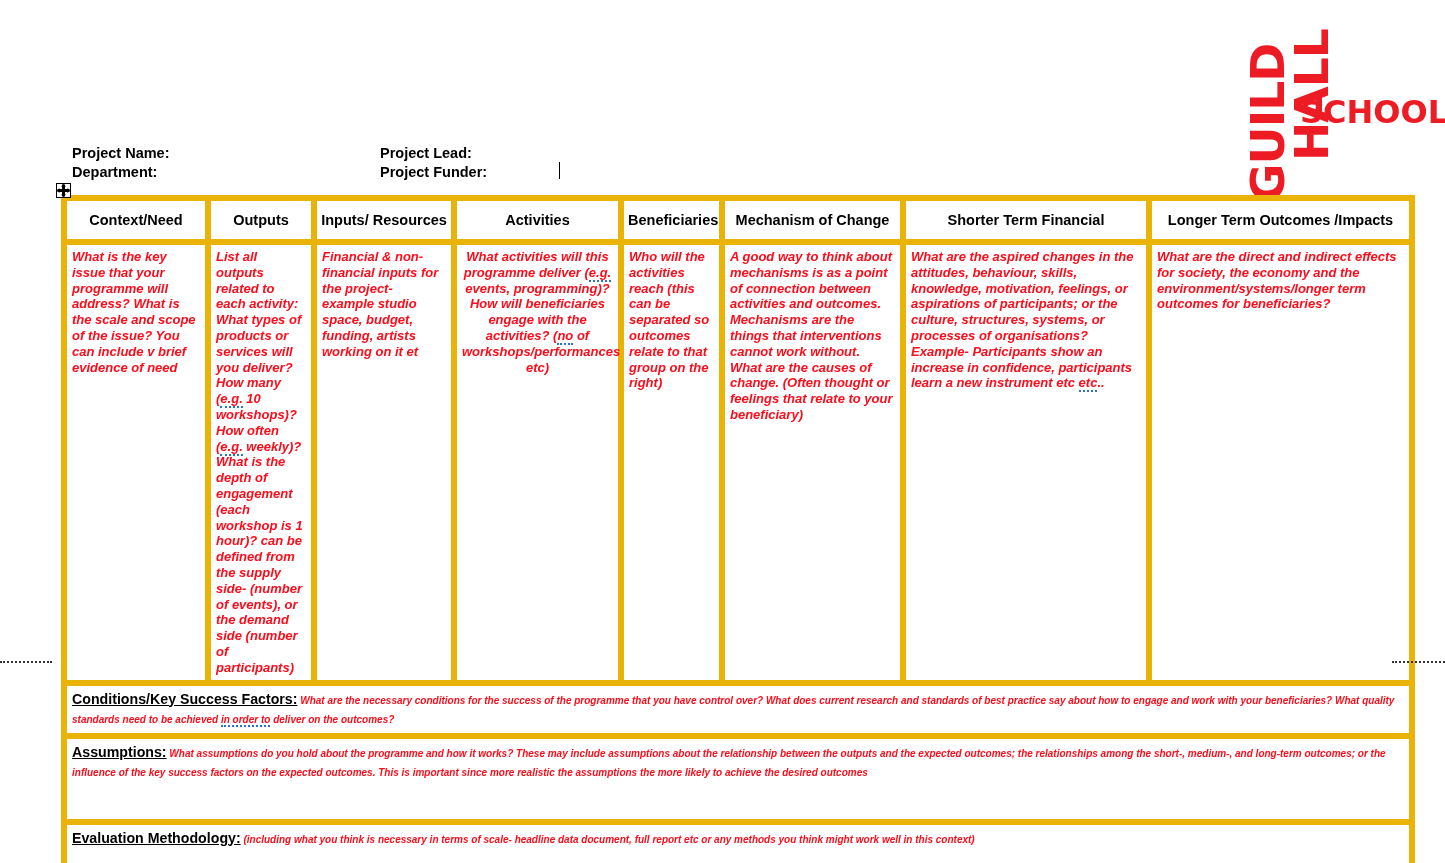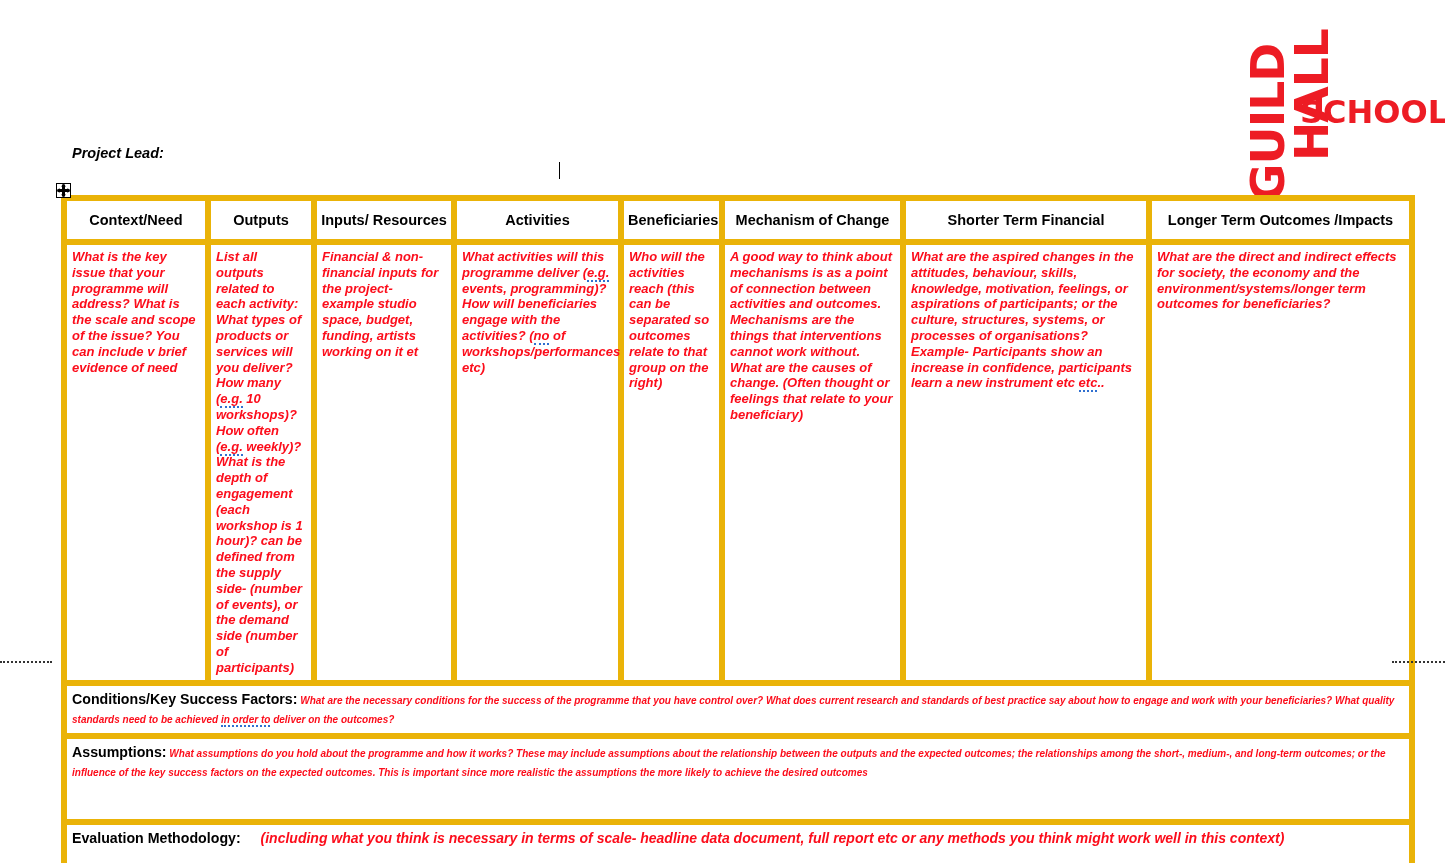--- a/index.html
+++ b/index.html
@@ -56,21 +56,21 @@
     position: absolute;
     top: 144px;
     left: 72px;
     width: 560px;
     font-size: 14.5px;
     font-weight: 700;
     line-height: 19px;
   }
   .fh-row { display: flex; height: 19px; align-items: flex-start; }
   .fh-left { width: 308px; }
-  .fh-right { position: relative; font-style: italic; }
+  .fh-right { position: relative; }
   .caret {
     position: absolute;
     left: 487px;
     top: 18px;
     width: 1px;
     height: 17px;
     background: #000;
   }
 
   
@@ -108,47 +108,48 @@
     vertical-align: middle;
     padding: 2px 4px;
   }
   .cell-body {
     color: #fc0d1b;
     font-style: italic;
     font-weight: 600;
     font-size: 13px;
     line-height: 15.8px;
   }
-  .cell-body.center { }
+  .cell-body.center { text-align: center; }
   .cell-body b { font-weight: 800; font-style: italic; }
   .spell {
     border-bottom: 2px dotted #2f6fd0;
     padding-bottom: 0px;
   }
   .row-body td { height: 348px; }
 
   
   .wide-cell { padding: 6px 6px 6px 5px; }
   .wide-label {
     font-size: 14.2px;
     font-weight: 700;
     color: #000;
     font-style: normal;
+    text-decoration: underline;
   }
   .wide-text {
     color: #fc0d1b;
     font-style: italic;
     font-weight: 600;
     font-size: 10px;
     line-height: 16.5px;
   }
   .row-conditions td { height: 52px; }
   .row-assumptions td { height: 86px; }
   .row-evaluation td { height: 54px; }
-  .eval-text { font-size: 14px; line-height: 15px; margin-left: 16px; }
+  .eval-text { font-size: 10px; line-height: 15px; }
 
   
   .break-marker {
     position: absolute;
     top: 661px;
     height: 2px;
     border-top: 2.5px dotted #333;
   }
   .break-left  { left: 0px;    width: 52px; }
   .break-right { left: 1392px; width: 53px; }
@@ -157,21 +158,26 @@
 <body>
 
 <div class="logo-area">
   <span class="logo-word logo-guild">GUILD</span>
   <span class="logo-word logo-hall">HALL</span>
   <span class="logo-word logo-school">SCHOOL</span>
 </div>
 
 <div class="form-header">
   <div class="fh-row">
+    <span class="fh-left">Project Name:</span>
     <span class="fh-right">Project Lead:</span>
+  </div>
+  <div class="fh-row">
+    <span class="fh-left">Department:</span>
+    <span class="fh-right">Project Funder:</span>
   </div>
   <span class="caret"></span>
 </div>
 
 <div class="move-handle">
   <svg width="13" height="13" viewBox="0 0 13 13" aria-hidden="true">
     <rect x="5" y="0.5" width="3" height="12" fill="#000"></rect>
     <rect x="0.5" y="5" width="12" height="3" fill="#000"></rect>
     <polygon points="6.5,0 4,2.5 9,2.5" fill="#000"></polygon>
     <polygon points="6.5,13 4,10.5 9,10.5" fill="#000"></polygon>

